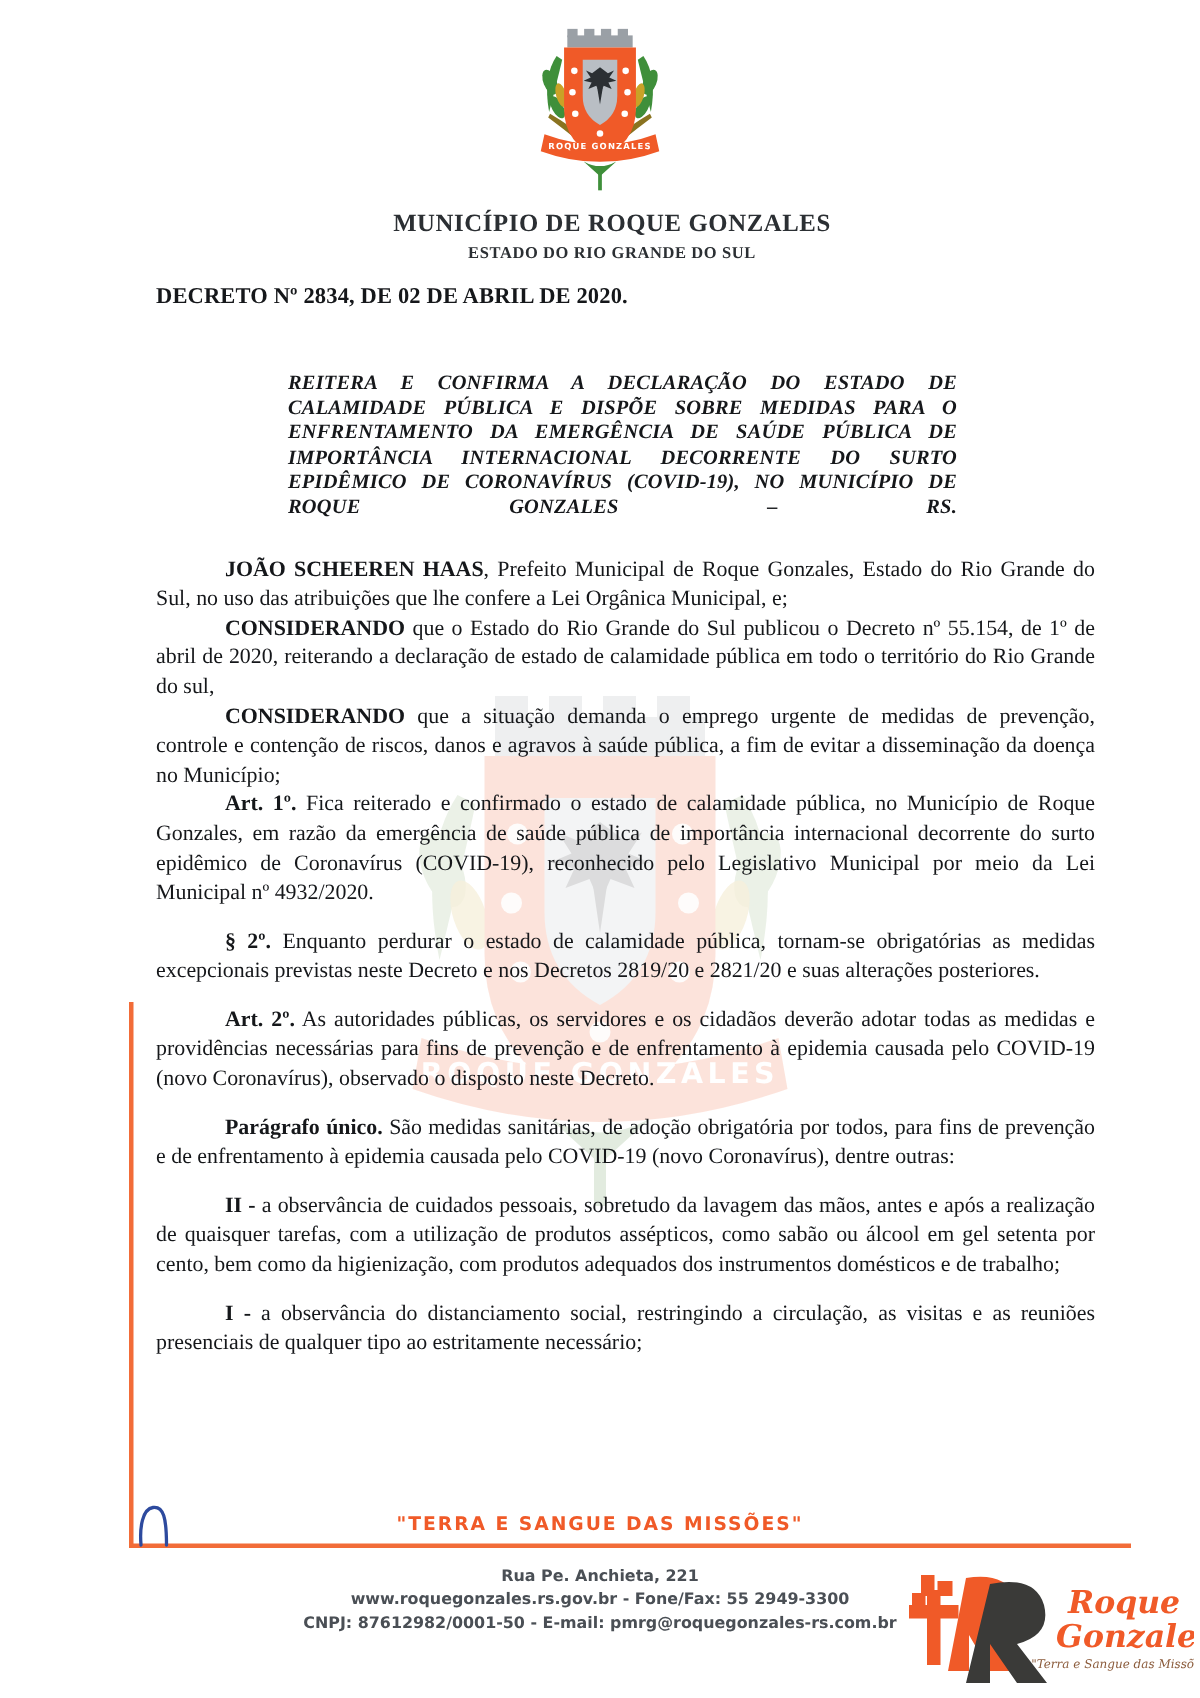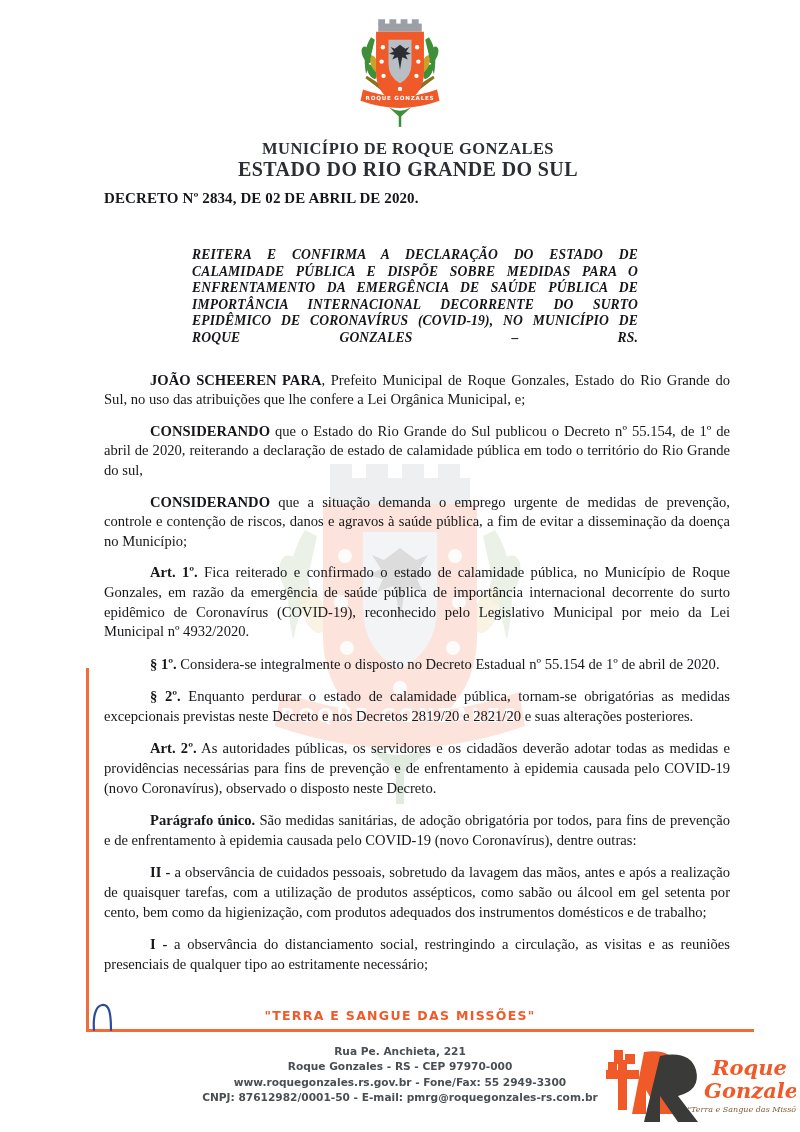--- a/index.html
+++ b/index.html
@@ -65,21 +65,21 @@
     margin: 0 auto 8px auto;
   }
   .org-line1, .org-line2 {
     font-family: "Liberation Serif", "DejaVu Serif", serif;
     font-weight: bold;
     color: #2b2f33;
     letter-spacing: 0.4px;
     padding-left: 16px;
   }
   .org-line1 { font-size: 16.5px; line-height: 21px; }
-  .org-line2 { font-size: 20px; line-height: 21px; }
+  .org-line2 { font-size: 11px; line-height: 21px; }
 
   
   .content {
     position: absolute;
     left: 104px;
     top: 190px;
     width: 626px;
     z-index: 2;
   }
 
@@ -106,21 +106,21 @@
 
   p.para {
     margin: 0;
     font-size: 14.6px;
     line-height: 19.6px;
     text-align: justify;
     text-indent: 46px;
     hyphens: none;
   }
   p.gap { margin-top: 13px; }
-  p.tight { margin-top: 12px; }
+  p.tight { margin-top: 0; }
 
   .b { font-weight: bold; }
 
   .decreta {
     margin: 26px 0 20px 0;
     font-size: 14.8px;
     font-weight: bold;
     text-indent: 46px;
     letter-spacing: 3.6px;
   }
@@ -283,30 +283,29 @@
     <div class="org-line1">MUNICÍPIO DE ROQUE GONZALES</div>
     <div class="org-line2">ESTADO DO RIO GRANDE DO SUL</div>
   </div>
 
   <div class="content">
 
     <div class="decree-title">DECRETO Nº 2834, DE 02 DE ABRIL DE 2020.</div>
 
     <div class="ementa">REITERA E CONFIRMA A DECLARAÇÃO DO ESTADO DE CALAMIDADE PÚBLICA E DISPÕE SOBRE MEDIDAS PARA O ENFRENTAMENTO DA EMERGÊNCIA DE SAÚDE PÚBLICA DE IMPORTÂNCIA INTERNACIONAL DECORRENTE DO SURTO EPIDÊMICO DE CORONAVÍRUS (COVID-19), NO MUNICÍPIO DE ROQUE GONZALES – RS.</div>
 
-    <p class="para"><span class="b">JOÃO SCHEEREN PARA</span><span>, Prefeito Municipal de Roque Gonzales, Estado do Rio Grande do Sul, no uso das atribuições que lhe confere a Lei Orgânica Municipal, e;</span></p>
+    <p class="para"><span class="b">JOÃO SCHEEREN HAAS</span><span>, Prefeito Municipal de Roque Gonzales, Estado do Rio Grande do Sul, no uso das atribuições que lhe confere a Lei Orgânica Municipal, e;</span></p>
 
     <p class="para tight"><span class="b">CONSIDERANDO</span><span> que o Estado do Rio Grande do Sul publicou o Decreto nº 55.154, de 1º de abril de 2020, reiterando a declaração de estado de calamidade pública em todo o território do Rio Grande do sul,</span></p>
 
     <p class="para tight"><span class="b">CONSIDERANDO</span><span> que a situação demanda o emprego urgente de medidas de prevenção, controle e contenção de riscos, danos e agravos à saúde pública, a fim de evitar a disseminação da doença no Município;</span></p>
 
 
     <p class="para tight"><span class="b">Art. 1º.</span><span> Fica reiterado e confirmado o estado de calamidade pública, no Município de Roque Gonzales, em razão da emergência de saúde pública de importância internacional decorrente do surto epidêmico de Coronavírus (COVID-19), reconhecido pelo Legislativo Municipal por meio da Lei Municipal nº 4932/2020.</span></p>
 
-    <p class="para gap"><span class="b">§ 1º.</span><span> Considera-se integralmente o disposto no Decreto Estadual nº 55.154 de 1º de abril de 2020.</span></p>
 
     <p class="para gap"><span class="b">§ 2º.</span><span> Enquanto perdurar o estado de calamidade pública, tornam-se obrigatórias as medidas excepcionais previstas neste Decreto e nos Decretos 2819/20 e 2821/20 e suas alterações posteriores.</span></p>
 
     <p class="para gap"><span class="b">Art. 2º.</span><span> As autoridades públicas, os servidores e os cidadãos deverão adotar todas as medidas e providências necessárias para fins de prevenção e de enfrentamento à epidemia causada pelo COVID-19 (novo Coronavírus), observado o disposto neste Decreto.</span></p>
 
     <p class="para gap"><span class="b">Parágrafo único.</span><span> São medidas sanitárias, de adoção obrigatória por todos, para fins de prevenção e de enfrentamento à epidemia causada pelo COVID-19 (novo Coronavírus), dentre outras:</span></p>
 
     <p class="para gap"><span class="b">II -</span><span> a observância de cuidados pessoais, sobretudo da lavagem das mãos, antes e após a realização de quaisquer tarefas, com a utilização de produtos assépticos, como sabão ou álcool em gel setenta por cento, bem como da higienização, com produtos adequados dos instrumentos domésticos e de trabalho;</span></p>
 
     <p class="para gap"><span class="b">I -</span><span> a observância do distanciamento social, restringindo a circulação, as visitas e as reuniões presenciais de qualquer tipo ao estritamente necessário;</span></p>
@@ -314,21 +313,20 @@
   </div>
 
   <svg class="hand-mark" viewBox="0 0 36 32" aria-hidden="true">
     <path d="M6 30 C5 18, 7 6, 14 5 C21 4, 23 12, 23 30" fill="none" stroke="#2d4a9e" stroke-width="2.2" stroke-linecap="round"></path>
   </svg>
 
   <div class="slogan">"TERRA E SANGUE DAS MISSÕES"</div>
 
   <div class="footer">
     <div class="footer-line">Rua Pe. Anchieta, 221</div>
-    <div class="footer-line">Roque Gonzales - RS - CEP 97970-000</div>
     <div class="footer-line">www.roquegonzales.rs.gov.br - Fone/Fax: 55 2949-3300</div>
     <div class="footer-line">CNPJ: 87612982/0001-50 - E-mail: pmrg@roquegonzales-rs.com.br</div>
   </div>
 
   <svg class="brand-logo" viewBox="0 0 196 82" aria-hidden="true">
     <rect x="0" y="0" width="196" height="82" fill="#ffffff"></rect>
 
     <g fill="#f05a28">
       <rect x="18" y="18" width="9" height="50"></rect>
       <rect x="6" y="28" width="33" height="9"></rect>

